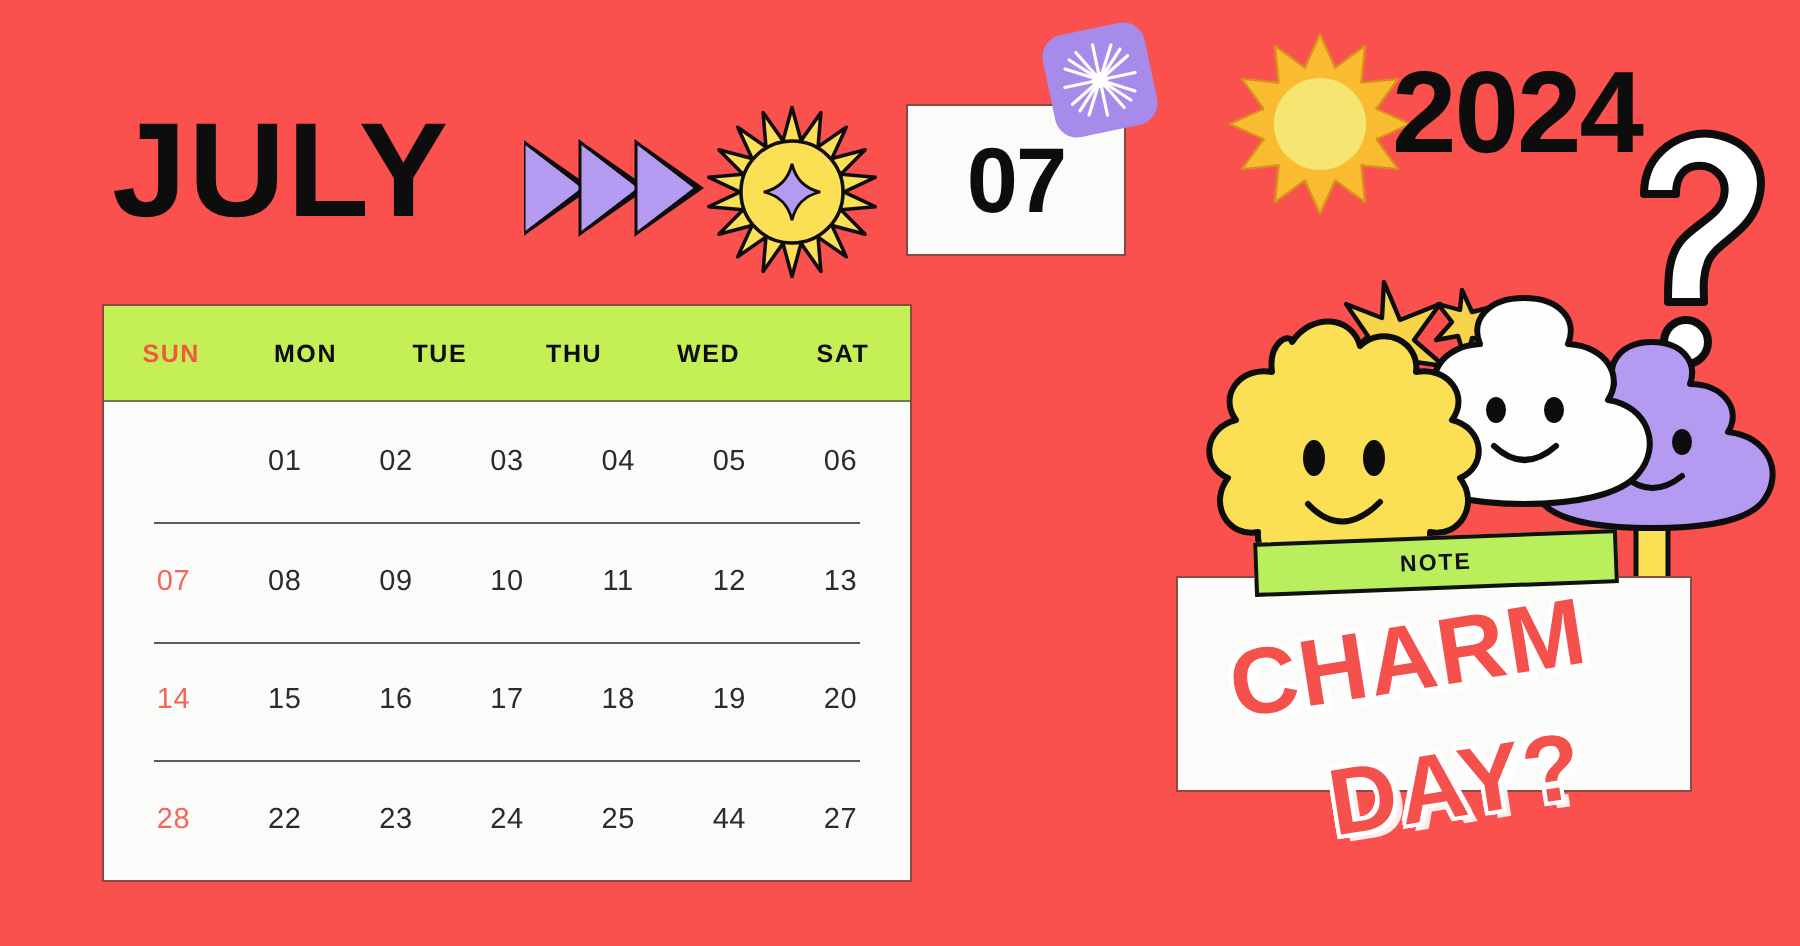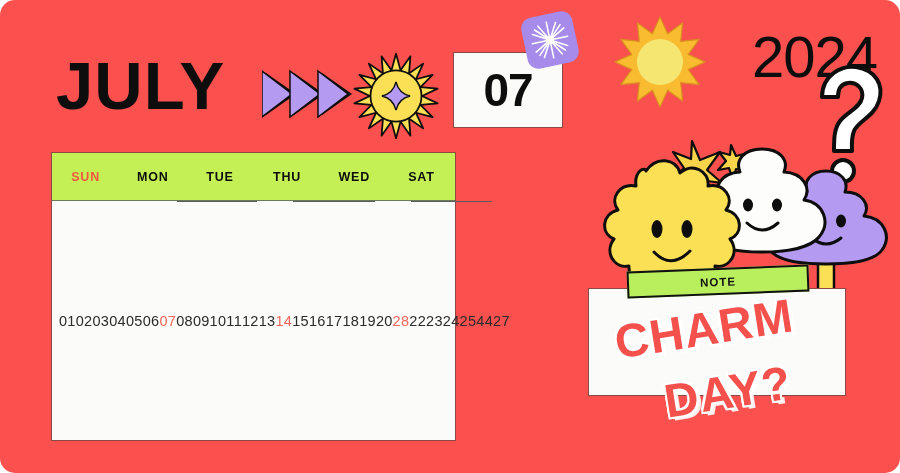--- a/index.html
+++ b/index.html
@@ -12,21 +12,20 @@
     overflow: hidden;
     font-family: "Liberation Sans", sans-serif;
   }
 
   #poster {
     position: relative;
     width: 900px;
     height: 473px;
     background: #fa514f;
     overflow: hidden;
-    border-radius: 15px;
   }
 
   
   .month-title {
     position: absolute;
     left: 56px;
     top: 52px;
     font-family: "Liberation Sans", sans-serif;
     font-size: 67px;
     font-weight: bold;
@@ -87,24 +86,24 @@
   .big-sun {
     position: absolute;
     left: 612px;
     top: 14px;
     width: 96px;
     height: 96px;
   }
 
   .year-title {
     position: absolute;
-    left: 752px;
+    left: 696px;
     top: 28px;
     font-size: 58px;
-    font-weight: normal;
+    font-weight: bold;
     letter-spacing: -1px;
     color: #0d0d0d;
     line-height: 1;
   }
 
   .qmark {
     position: absolute;
     left: 808px;
     top: 63px;
     width: 80px;
@@ -139,21 +138,21 @@
     font-size: 12.5px;
     font-weight: bold;
     letter-spacing: 0.8px;
     color: #0d0d0d;
   }
   .cal-head .cell.sun { color: #f4573f; }
 
   .cal-body {
     flex: 1 1 auto;
     display: flex;
-    flex-direction: row;
+    flex-direction: column;
     padding: 0 7px;
     box-sizing: border-box;
   }
   .cal-row {
     flex: 1 1 0;
     display: flex;
     align-items: center;
     position: relative;
   }
   .cal-row + .cal-row::before {

